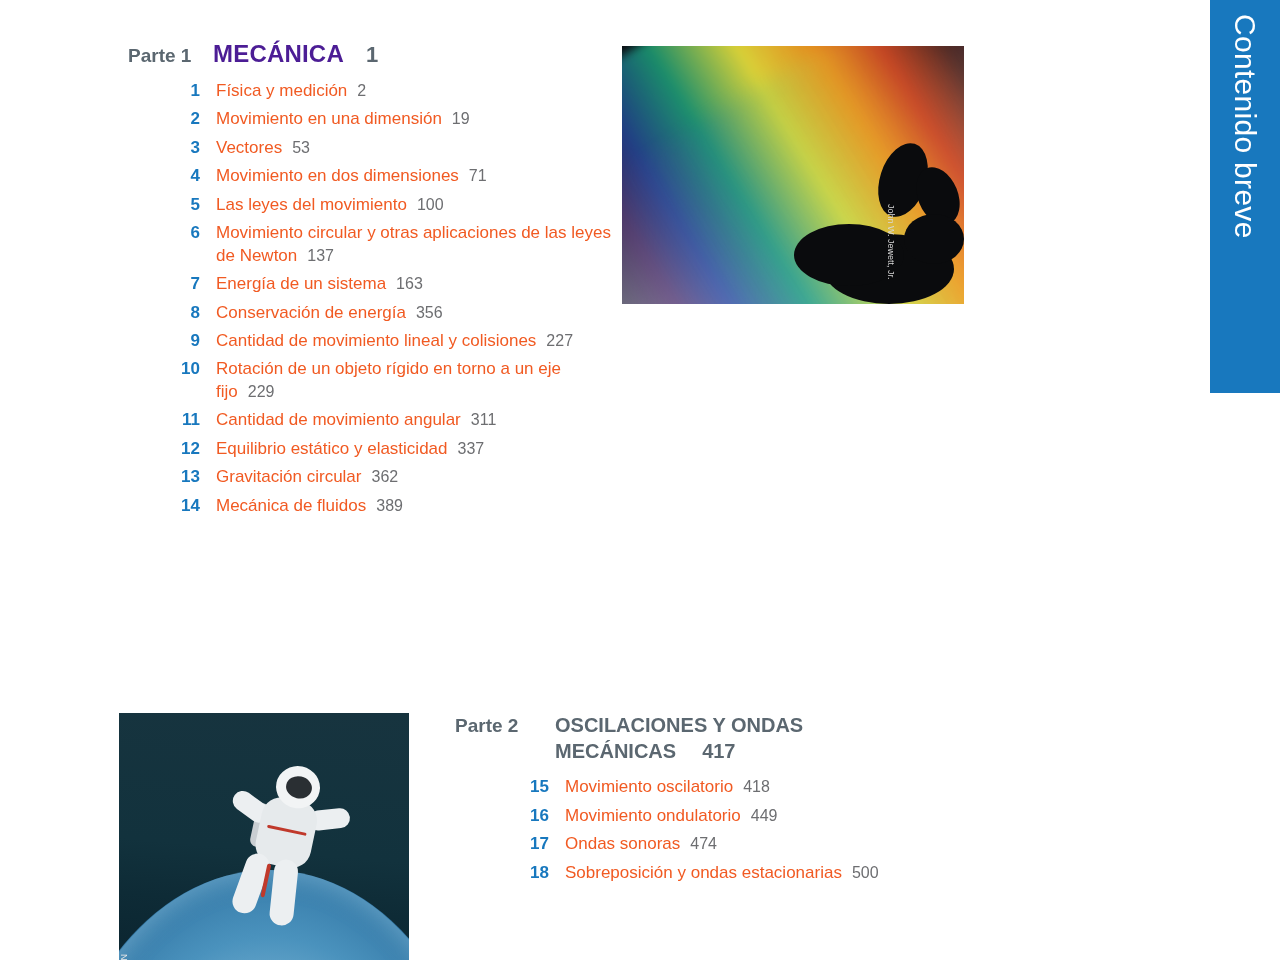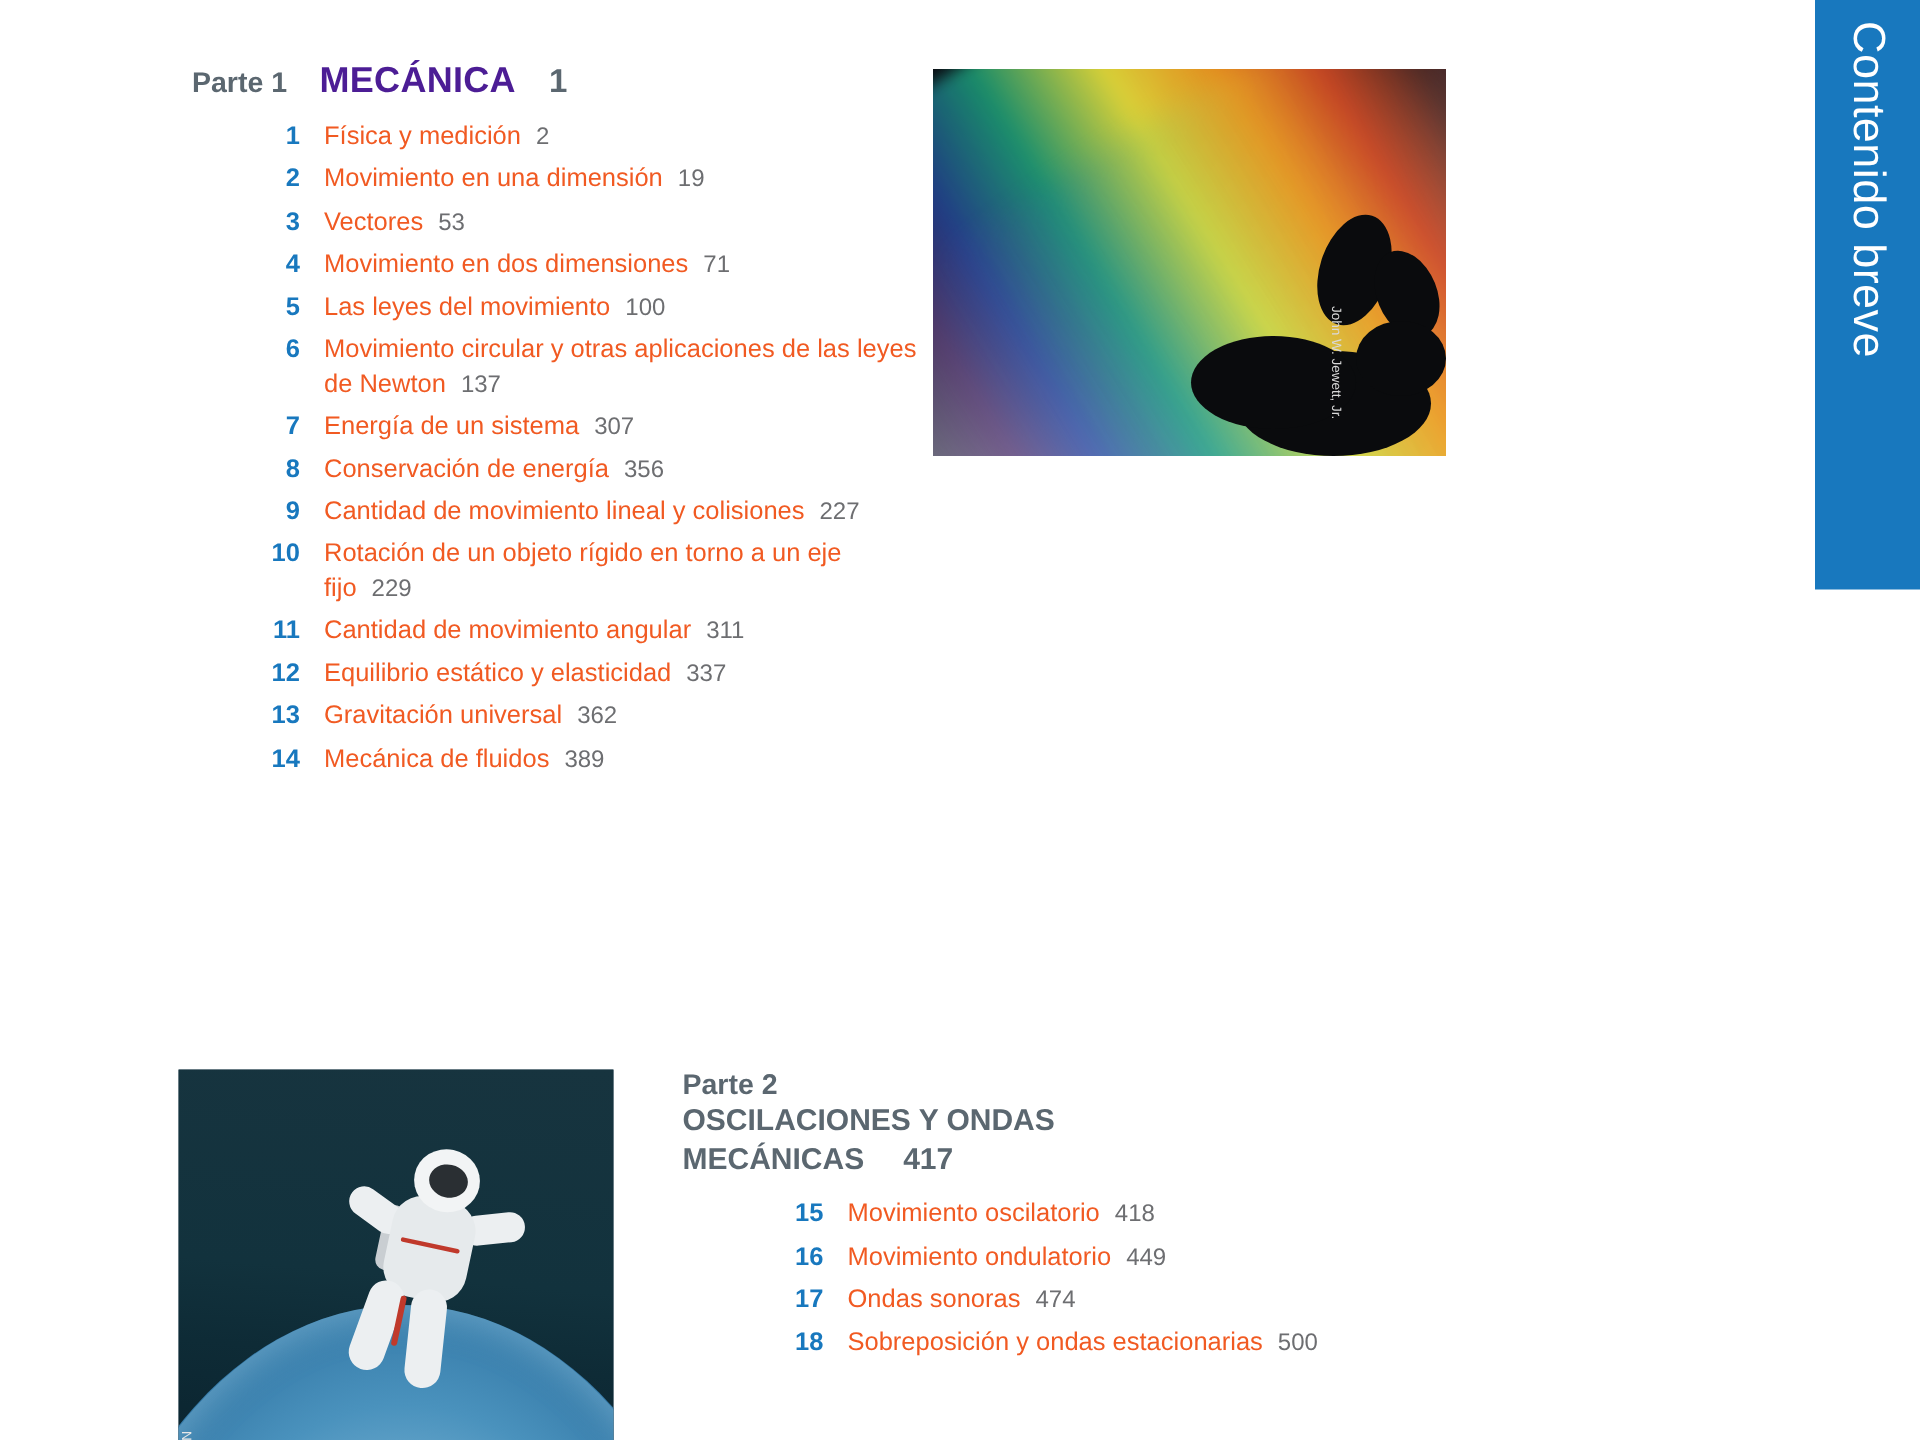--- a/index.html
+++ b/index.html
@@ -226,21 +226,20 @@
   .part2 {
     position: absolute;
     left: 455px;
     top: 713px;
     width: 520px;
   }
   .part2 .part-label { width: 100px; }
   .part2-title-wrap {
     display: flex;
     align-items: baseline;
-    flex-direction: column;
   }
   .part2-title {
     color: #5b6770;
     font-size: 20px;
     font-weight: bold;
     line-height: 1.28;
     max-width: 400px;
   }
   .part2-title .pnum {
     margin-left: 26px;
@@ -288,21 +287,21 @@
       <span class="toc-text"><span>Las leyes del movimiento</span><span class="pg">100</span></span>
     </div>
 
     <div class="toc-row">
       <span class="toc-num">6</span>
       <span class="toc-text"><span>Movimiento circular y otras aplicaciones de las leyes de Newton</span><span class="pg">137</span></span>
     </div>
 
     <div class="toc-row">
       <span class="toc-num">7</span>
-      <span class="toc-text"><span>Energía de un sistema</span><span class="pg">307</span></span>
+      <span class="toc-text"><span>Energía de un sistema</span><span class="pg">163</span></span>
     </div>
 
     <div class="toc-row">
       <span class="toc-num">8</span>
       <span class="toc-text"><span>Conservación de energía</span><span class="pg">356</span></span>
     </div>
 
     <div class="toc-row">
       <span class="toc-num">9</span>
       <span class="toc-text"><span>Cantidad de movimiento lineal y colisiones</span><span class="pg">227</span></span>
@@ -318,21 +317,21 @@
       <span class="toc-text"><span>Cantidad de movimiento angular</span><span class="pg">311</span></span>
     </div>
 
     <div class="toc-row">
       <span class="toc-num">12</span>
       <span class="toc-text"><span>Equilibrio estático y elasticidad</span><span class="pg">337</span></span>
     </div>
 
     <div class="toc-row">
       <span class="toc-num">13</span>
-      <span class="toc-text"><span>Gravitación universal</span><span class="pg">362</span></span>
+      <span class="toc-text"><span>Gravitación circular</span><span class="pg">362</span></span>
     </div>
 
     <div class="toc-row">
       <span class="toc-num">14</span>
       <span class="toc-text"><span>Mecánica de fluidos</span><span class="pg">389</span></span>
     </div>
 
   </div>
 </div>
 

